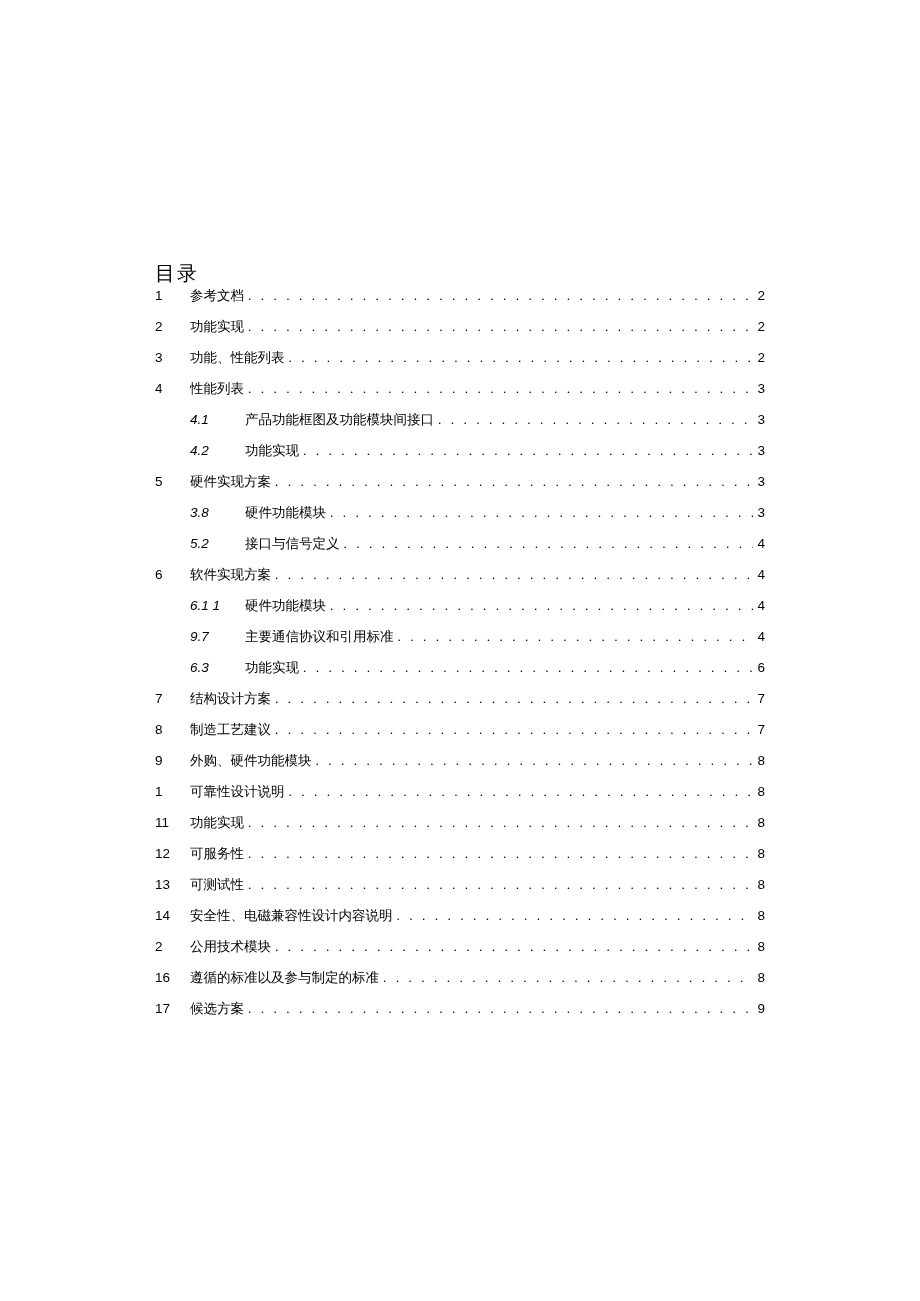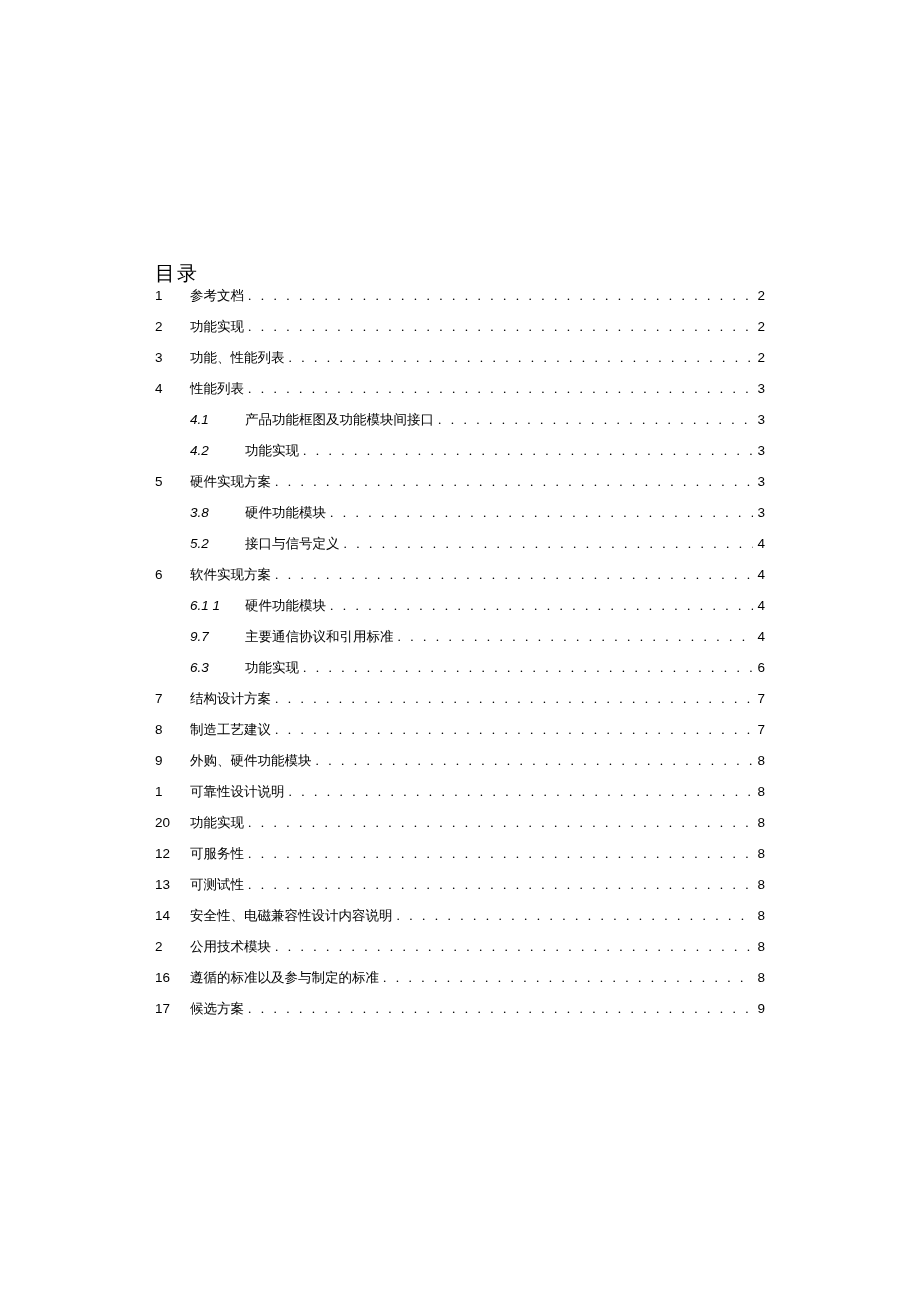--- a/index.html
+++ b/index.html
@@ -159,21 +159,21 @@
       <span class="toc-dots">. . . . . . . . . . . . . . . . . . . . . . . . . . . . . . . . . . . . . . . . . . . . . . . . . . . . . . . . . . . . . . . . . . . . . . . . . . . . . . . . . . . . . . . . . . . . . . . . . . . .</span>
       <span class="toc-page">8</span>
     </div>
     <div class="toc-entry">
       <span class="toc-num">1</span>
       <span class="toc-label">可靠性设计说明</span>
       <span class="toc-dots">. . . . . . . . . . . . . . . . . . . . . . . . . . . . . . . . . . . . . . . . . . . . . . . . . . . . . . . . . . . . . . . . . . . . . . . . . . . . . . . . . . . . . . . . . . . . . . . . . . . .</span>
       <span class="toc-page">8</span>
     </div>
     <div class="toc-entry">
-      <span class="toc-num">20</span>
+      <span class="toc-num">11</span>
       <span class="toc-label">功能实现</span>
       <span class="toc-dots">. . . . . . . . . . . . . . . . . . . . . . . . . . . . . . . . . . . . . . . . . . . . . . . . . . . . . . . . . . . . . . . . . . . . . . . . . . . . . . . . . . . . . . . . . . . . . . . . . . . .</span>
       <span class="toc-page">8</span>
     </div>
     <div class="toc-entry">
       <span class="toc-num">12</span>
       <span class="toc-label">可服务性</span>
       <span class="toc-dots">. . . . . . . . . . . . . . . . . . . . . . . . . . . . . . . . . . . . . . . . . . . . . . . . . . . . . . . . . . . . . . . . . . . . . . . . . . . . . . . . . . . . . . . . . . . . . . . . . . . .</span>
       <span class="toc-page">8</span>
     </div>

